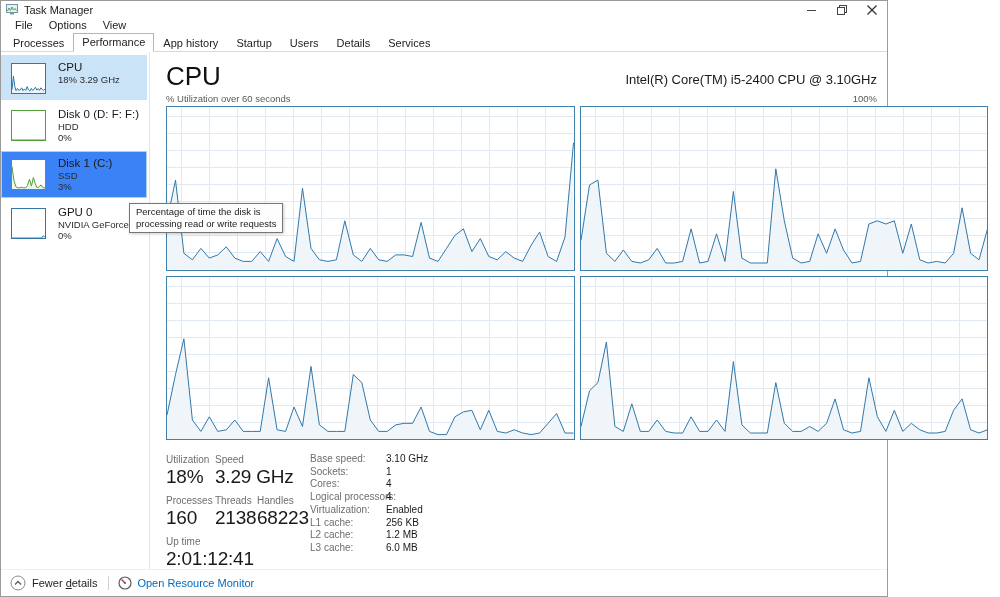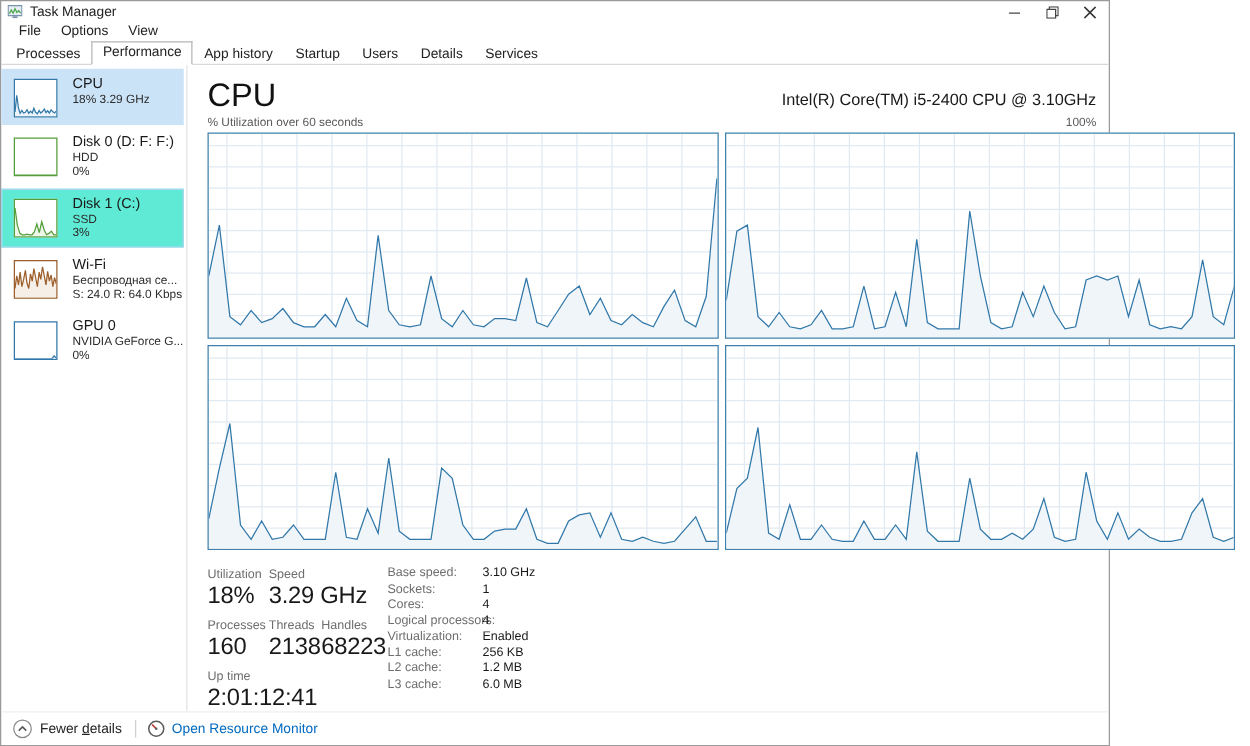--- a/index.html
+++ b/index.html
@@ -24,21 +24,21 @@
   .tab { font-size:11px; color:#222; padding:2px 8px 3px 8px; border:1px solid transparent; border-bottom:none; margin-bottom:-1px; background:transparent; }
   .tab.active { background:#fff; border-color:#b5b5b5; border-bottom:1px solid #fff; }
 
   
   .content { flex:1; display:flex; min-height:0; }
 
   
   .sidebar { width:149px; flex:0 0 auto; border-right:1px solid #e4e4e4; padding-top:3px; }
   .tile { display:flex; padding:5px 2px 5px 9px; margin:0 2px 2px 0; border:1px solid transparent; }
   .tile.selected { background:#cbe3f7; }
-  .tile.hover { background:#5eead4; border-color:#a8d4f0; }
+  .tile.hover { background:#3b82f6; border-color:#a8d4f0; }
   .mini-chart { width:35px; height:31px; flex:0 0 auto; background:#fff; border:1px solid #888; margin-top:2px; }
   .mini-chart svg { display:block; width:100%; height:100%; }
   .tile-text { margin-left:12px; min-width:0; }
   .tile-title { font-size:11.5px; color:#191919; line-height:13px; }
   .tile-line { font-size:9.5px; color:#2b2b2b; line-height:11px; white-space:nowrap; }
 
   
   .main { flex:1; padding:6px 10px 0 16px; position:relative; min-width:0; }
   .main-header { display:flex; justify-content:space-between; align-items:flex-end; height:32px; padding-right:0px; }
   .page-title { font-size:26px; font-weight:400; color:#111; letter-spacing:0px; line-height:28px; }
@@ -156,33 +156,20 @@
         <div class="mini-chart" style="border-color: rgb(84, 158, 57);">
             <svg preserveAspectRatio="none" viewBox="0 0 33 29">
               <polygon points="0,29 0.0,6.4 1.9,20.3 3.9,26.7 5.8,27.8 7.8,27.8 9.7,27.3 11.6,27.8 13.6,27.8 15.5,25.5 17.5,19.1 19.4,26.1 21.4,17.4 23.3,23.8 25.2,27.8 27.2,26.7 29.1,24.9 31.1,27.8 33.0,27.8 33,29" fill="#eef6ea"></polygon>
               <polyline points="0.0,6.4 1.9,20.3 3.9,26.7 5.8,27.8 7.8,27.8 9.7,27.3 11.6,27.8 13.6,27.8 15.5,25.5 17.5,19.1 19.4,26.1 21.4,17.4 23.3,23.8 25.2,27.8 27.2,26.7 29.1,24.9 31.1,27.8 33.0,27.8" fill="none" stroke="#549e39" stroke-width="1"></polyline>
             </svg>
           </div>
         <div class="tile-text">
           <div class="tile-title">Disk 1 (C:)</div>
           <div class="tile-line">SSD</div>
           <div class="tile-line">3%</div>
-        </div>
-      </div>
-      <div class="tile">
-        <div class="mini-chart" style="border-color: rgb(156, 94, 42);">
-            <svg preserveAspectRatio="none" viewBox="0 0 33 29">
-              <polygon points="0,29 0.0,21.8 1.4,11.6 2.8,18.9 4.1,8.7 5.5,20.3 6.9,14.5 8.3,7.3 9.6,17.4 11.0,21.8 12.4,10.1 13.8,15.9 15.1,5.8 16.5,13.0 17.9,20.3 19.3,8.7 20.6,14.5 22.0,4.4 23.4,11.6 24.8,18.9 26.1,8.1 27.5,15.9 28.9,11.0 30.3,20.3 31.6,13.0 33.0,18.0 33,29" fill="#f6efe7"></polygon>
-              <polyline points="0.0,21.8 1.4,11.6 2.8,18.9 4.1,8.7 5.5,20.3 6.9,14.5 8.3,7.3 9.6,17.4 11.0,21.8 12.4,10.1 13.8,15.9 15.1,5.8 16.5,13.0 17.9,20.3 19.3,8.7 20.6,14.5 22.0,4.4 23.4,11.6 24.8,18.9 26.1,8.1 27.5,15.9 28.9,11.0 30.3,20.3 31.6,13.0 33.0,18.0" fill="none" stroke="#9c5e2a" stroke-width="1"></polyline>
-            </svg>
-          </div>
-        <div class="tile-text">
-          <div class="tile-title">Wi-Fi</div>
-          <div class="tile-line">Беспроводная се...</div>
-          <div class="tile-line">S: 24.0 R: 64.0 Kbps</div>
         </div>
       </div>
       <div class="tile">
         <div class="mini-chart" style="border-color: rgb(49, 120, 169);">
             <svg preserveAspectRatio="none" viewBox="0 0 33 29">
               <polygon points="0,29 0.0,29.0 1.7,29.0 3.5,29.0 5.2,29.0 6.9,29.0 8.7,29.0 10.4,29.0 12.2,29.0 13.9,29.0 15.6,29.0 17.4,29.0 19.1,29.0 20.8,29.0 22.6,29.0 24.3,29.0 26.1,29.0 27.8,29.0 29.5,29.0 31.3,26.7 33.0,28.4 33,29" fill="#eef4f9"></polygon>
               <polyline points="0.0,29.0 1.7,29.0 3.5,29.0 5.2,29.0 6.9,29.0 8.7,29.0 10.4,29.0 12.2,29.0 13.9,29.0 15.6,29.0 17.4,29.0 19.1,29.0 20.8,29.0 22.6,29.0 24.3,29.0 26.1,29.0 27.8,29.0 29.5,29.0 31.3,26.7 33.0,28.4" fill="none" stroke="#3178a9" stroke-width="1"></polyline>
             </svg>
           </div>
         <div class="tile-text">
@@ -393,14 +380,18 @@
     <div class="footer-link-wrap">
       <svg width="14" height="14" viewBox="0 0 14 14">
         <circle cx="7" cy="7" r="6" fill="#fff" stroke="#5a5a5a" stroke-width="1.2"></circle>
         <line x1="7" y1="7" x2="3.6" y2="3.6" stroke="#c0392b" stroke-width="1.4"></line>
         <circle cx="7" cy="7" r="1" fill="#5a5a5a"></circle>
       </svg>
       <span class="footer-link">Open Resource Monitor</span>
     </div>
   </div>
 
+  <div class="tooltip">
+    <div>Percentage of time the disk is</div>
+    <div>processing read or write requests</div>
+  </div>
 
 </div>
 
 </body></html>

